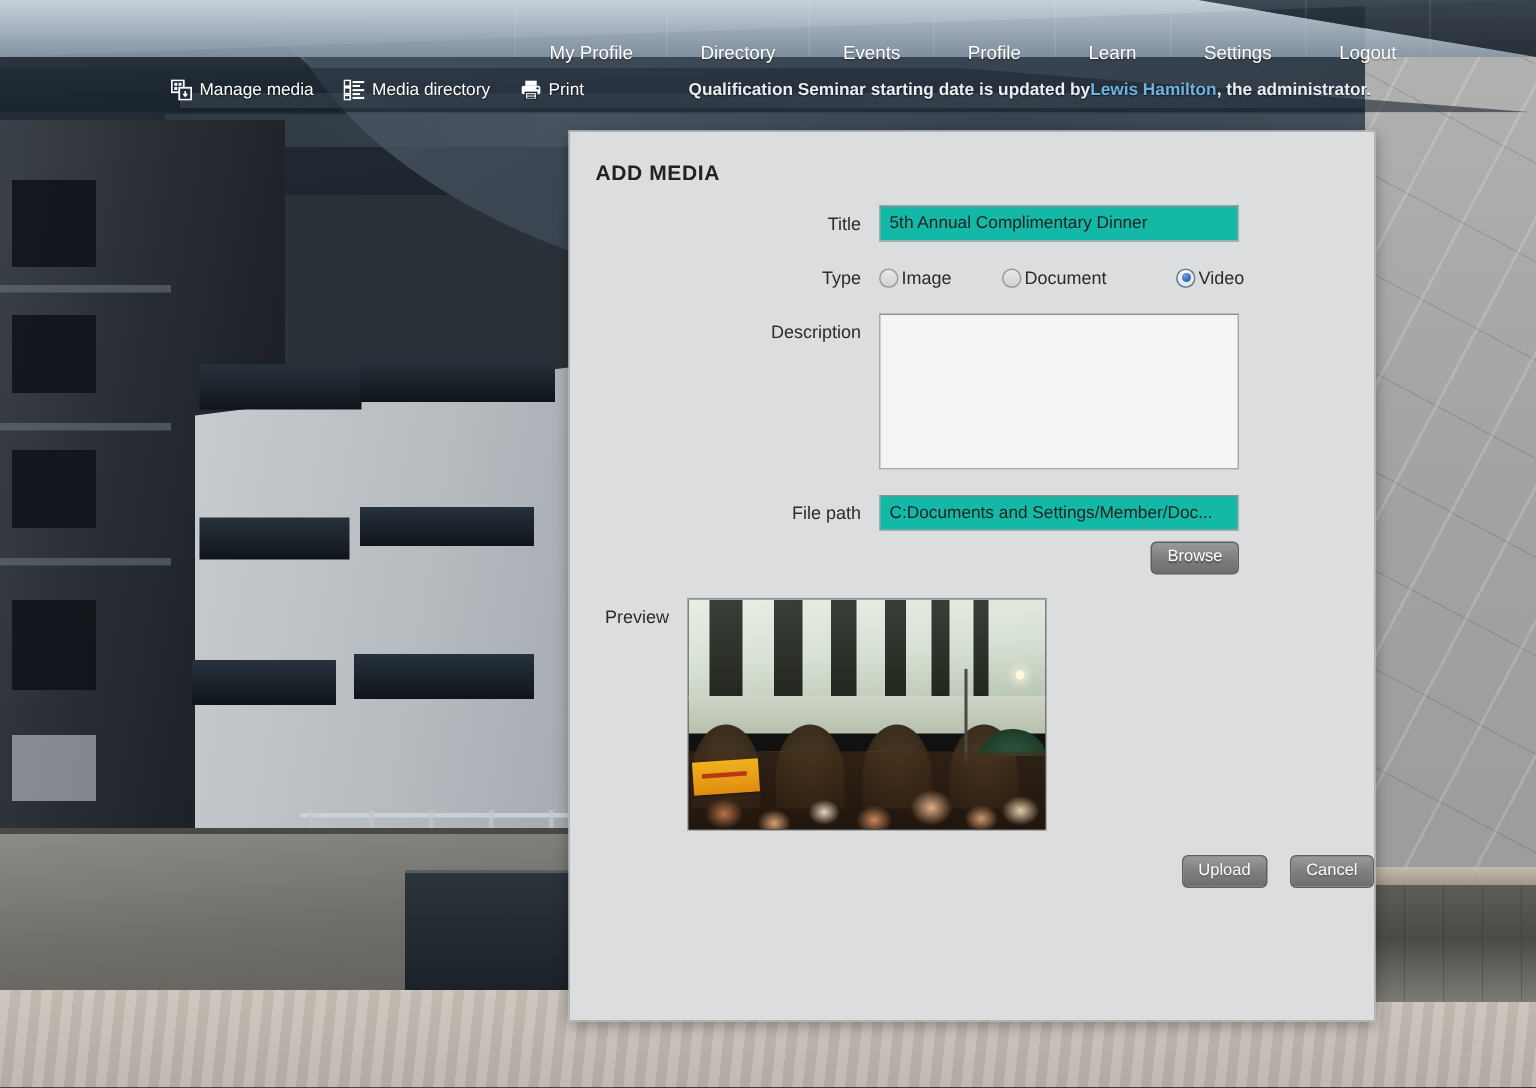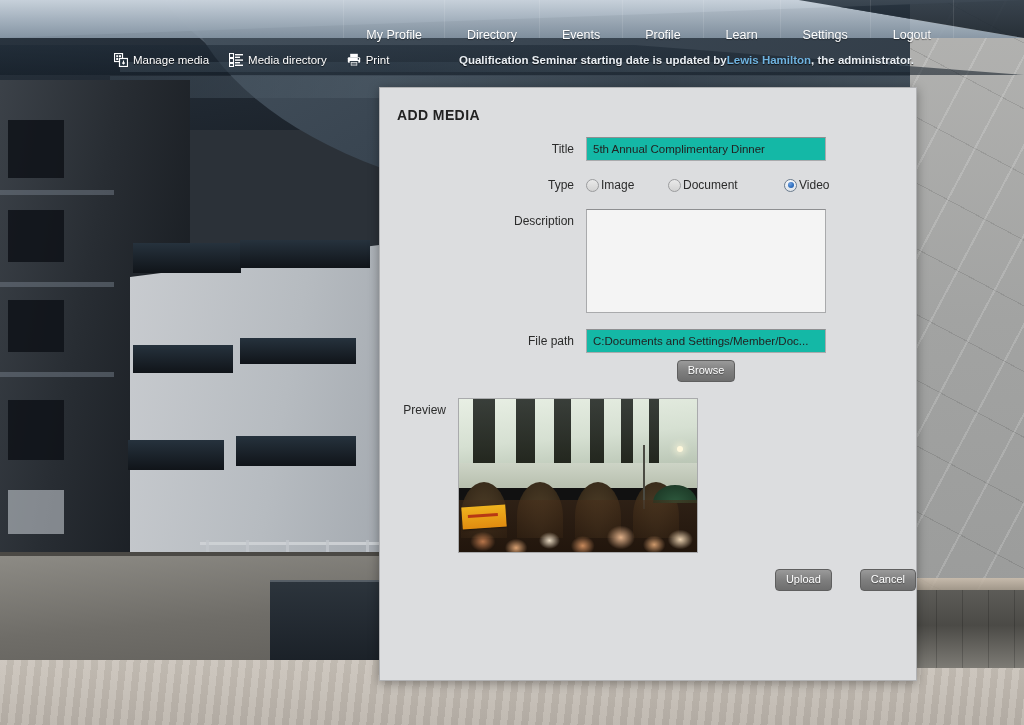--- a/index.html
+++ b/index.html
@@ -325,21 +325,21 @@
     font-size: 11px; color: #fff;
     background: linear-gradient(180deg,#9a9a9a 0%, #7e7e7e 52%, #6e6e6e 100%);
     border: 1px solid #5f5f5f;
     border-radius: 4px;
     padding: 4px 10px 5px;
     cursor: pointer;
     text-shadow: 0 1px 1px rgba(0,0,0,.4);
     font-family: "Liberation Sans", sans-serif;
     line-height: 1;
   }
-  .browse-wrap { width: 240px; display: flex; justify-content: center; margin-top: 7px; }
+  .browse-wrap { width: 240px; display: flex; justify-content: flex-end; margin-top: 7px; }
 
   
   .preview-box {
     width: 240px; height: 155px;
     border: 1px solid #a9aaac;
     background: #111; position: relative; overflow: hidden;
   }
   .pv-ceil {
     position: absolute; left:0; top:0; width: 100%; height: 44%;
     background: linear-gradient(175deg,#e8efe4 0%,#d6e0d2 55%,#b8c4b3 100%);
@@ -394,21 +394,21 @@
   .pv-pole {
     position: absolute; right: 22%; top: 30%; width: 2px; height: 42%;
     background: #4a4a42;
   }
   .pv-light {
     position: absolute; right: 6%; top: 31%; width: 6px; height: 6px;
     border-radius: 50%; background: #fff8dc; box-shadow: 0 0 6px 3px rgba(255,248,220,.6);
   }
 
   .actions {
-    display: flex; gap: 28px; justify-content: flex-end;
+    display: flex; gap: 15px; justify-content: flex-end;
     width: 458px; margin-top: 16px;
   }
 </style>
 </head>
 <body>
 
 <div id="app">
 
   <div class="bg">
     <div class="bg-sky"></div>

